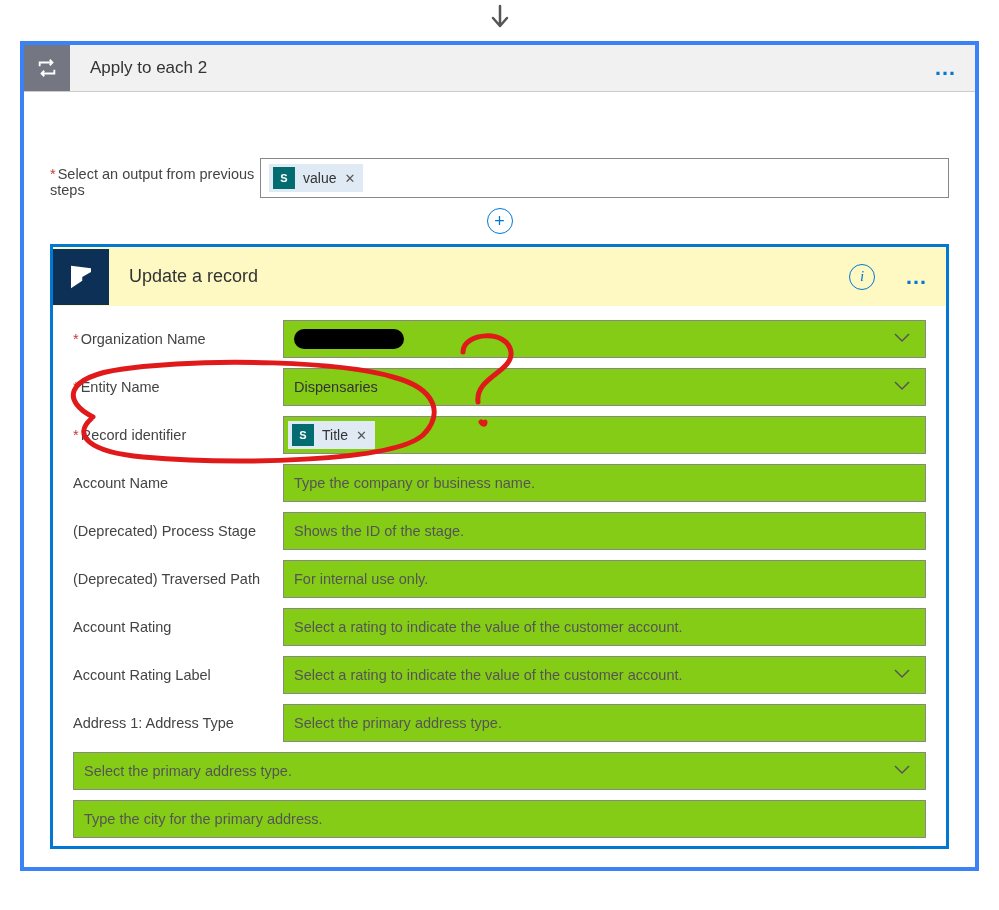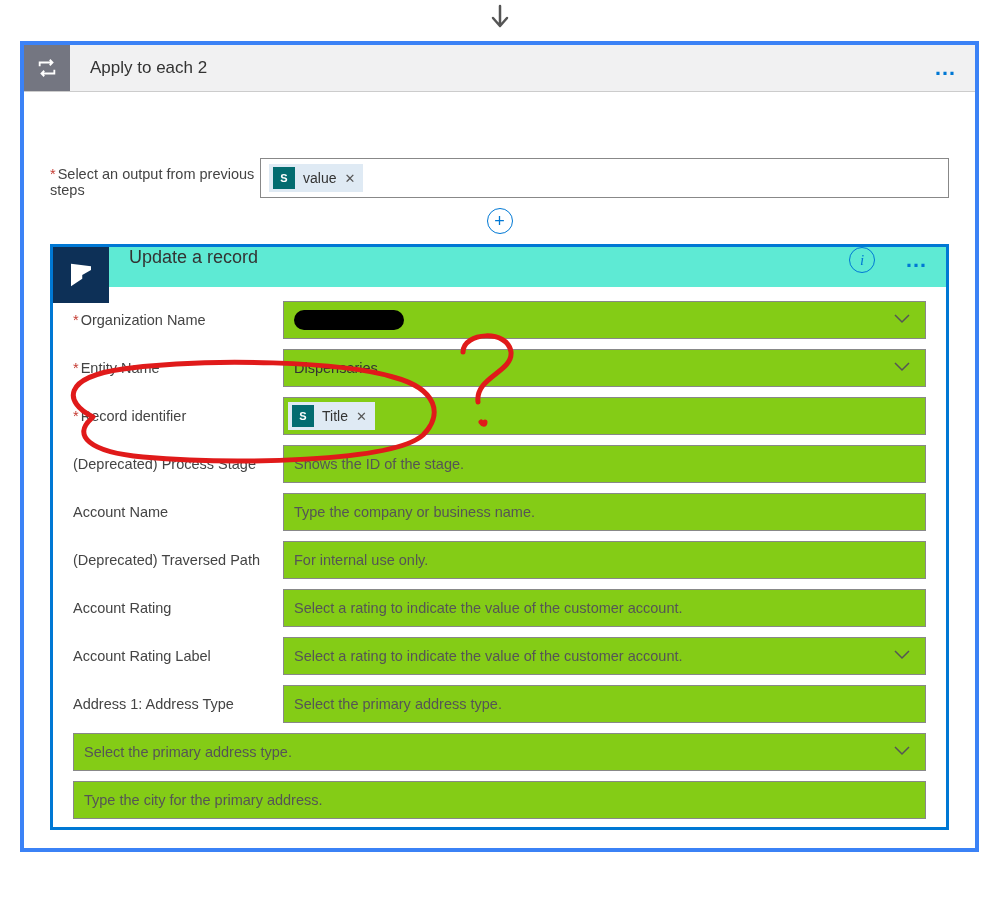--- a/index.html
+++ b/index.html
@@ -117,23 +117,23 @@
       font-size: 18px;
       cursor: pointer;
     }
     
     .inner-card {
       border: 3px solid #0078d4;
       margin-top: 4px;
     }
     .inner-header {
       display: flex;
-      align-items: flex-start;
-      background: #5eead4;
-      height: 40px;
+      align-items: center;
+      background: #fef9c3;
+      height: 59px;
     }
     .inner-header-icon {
       width: 56px;
       height: 56px;
       background: #0d3057;
       display: flex;
       align-items: center;
       justify-content: center;
       color: #fff;
       flex-shrink: 0;
@@ -319,30 +319,30 @@
           <div class="form-field" style="padding:4px 8px;">
             <span class="token-inline token">
               <span class="token-icon" style="background:#036c70;">S</span>
               <span>Title</span>
               <span class="token-x">✕</span>
             </span>
           </div>
         </div>
 
         <div class="form-row">
+          <div class="form-label">Account Name</div>
+          <div class="form-field placeholder-only">
+            <span>Type the company or business name.</span>
+          </div>
+        </div>
+
+        <div class="form-row">
           <div class="form-label multi">(Deprecated) Process Stage</div>
           <div class="form-field placeholder-only">
             <span>Shows the ID of the stage.</span>
-          </div>
-        </div>
-
-        <div class="form-row">
-          <div class="form-label">Account Name</div>
-          <div class="form-field placeholder-only">
-            <span>Type the company or business name.</span>
           </div>
         </div>
 
         <div class="form-row">
           <div class="form-label multi">(Deprecated) Traversed Path</div>
           <div class="form-field placeholder-only">
             <span>For internal use only.</span>
           </div>
         </div>
 

